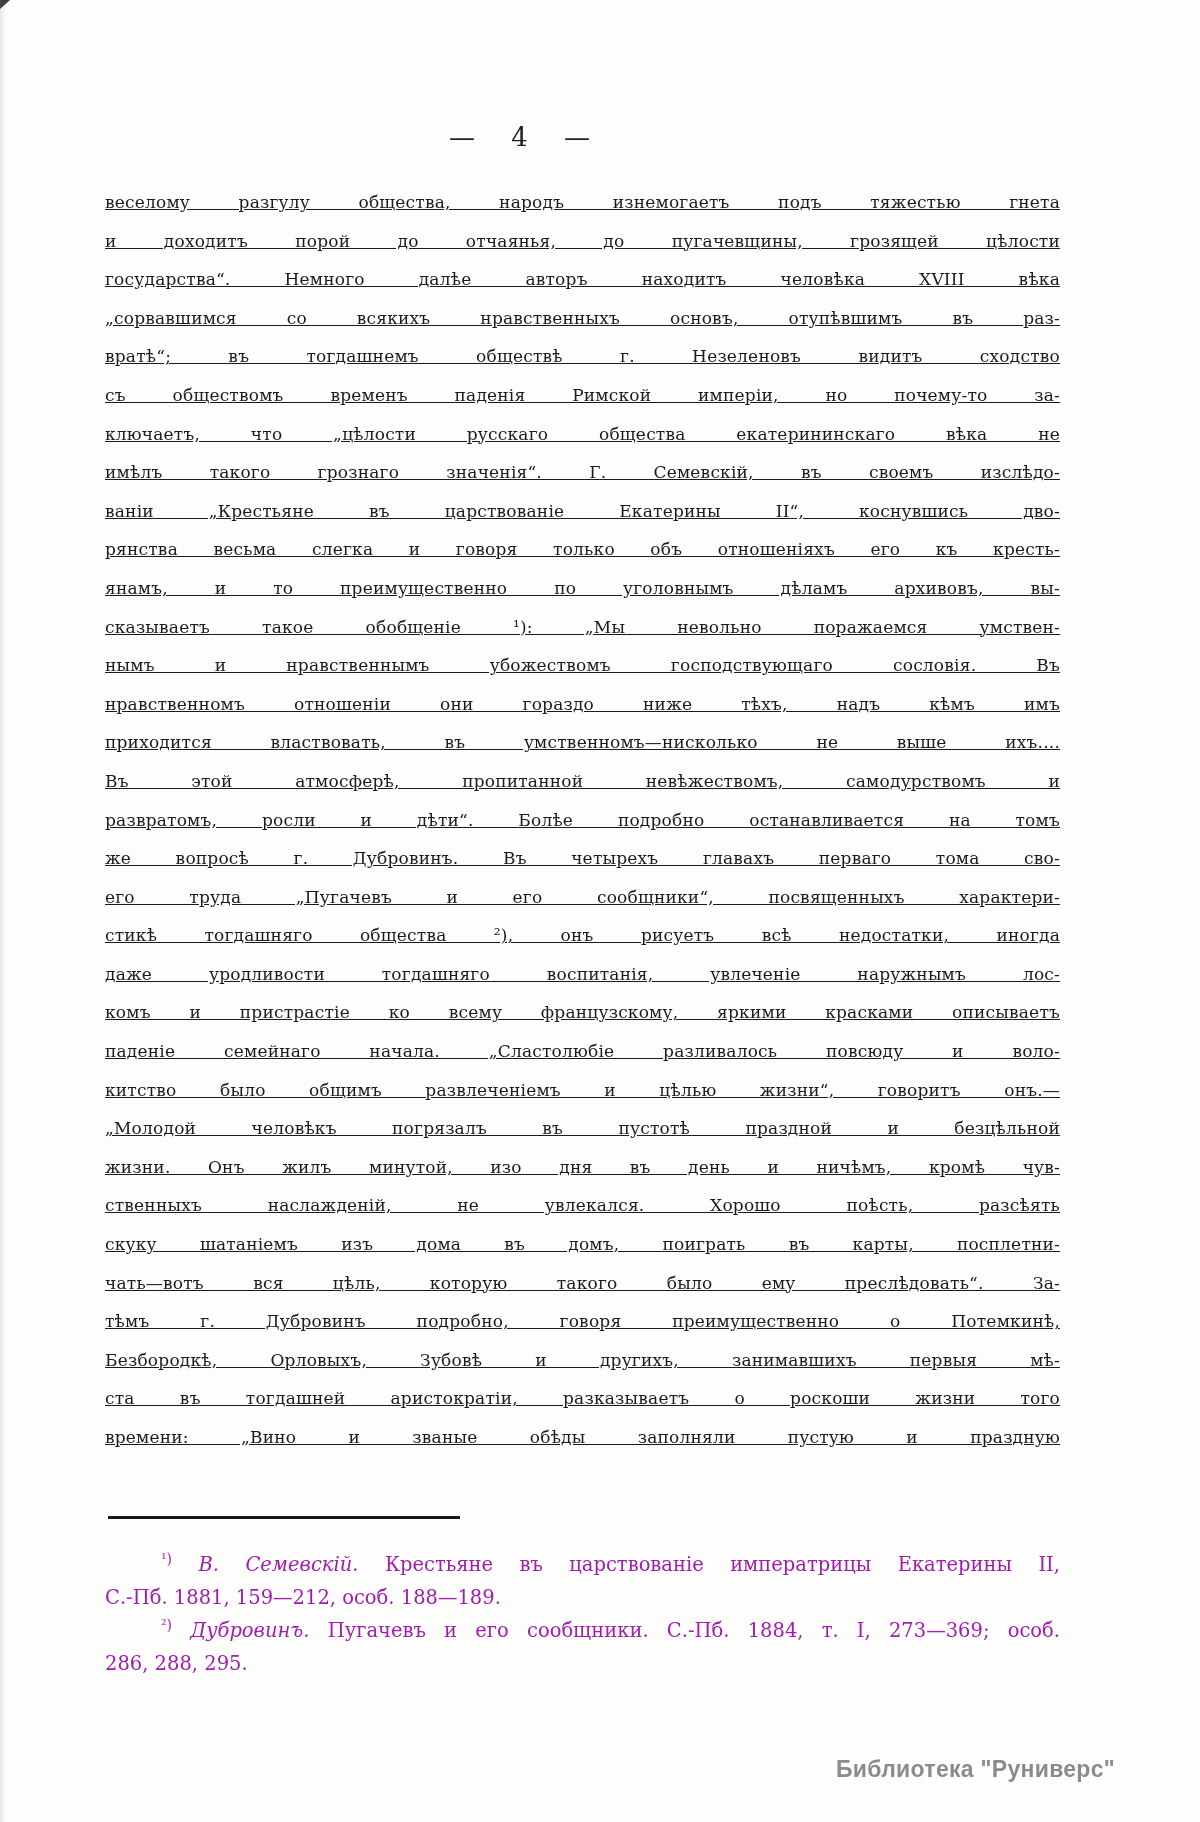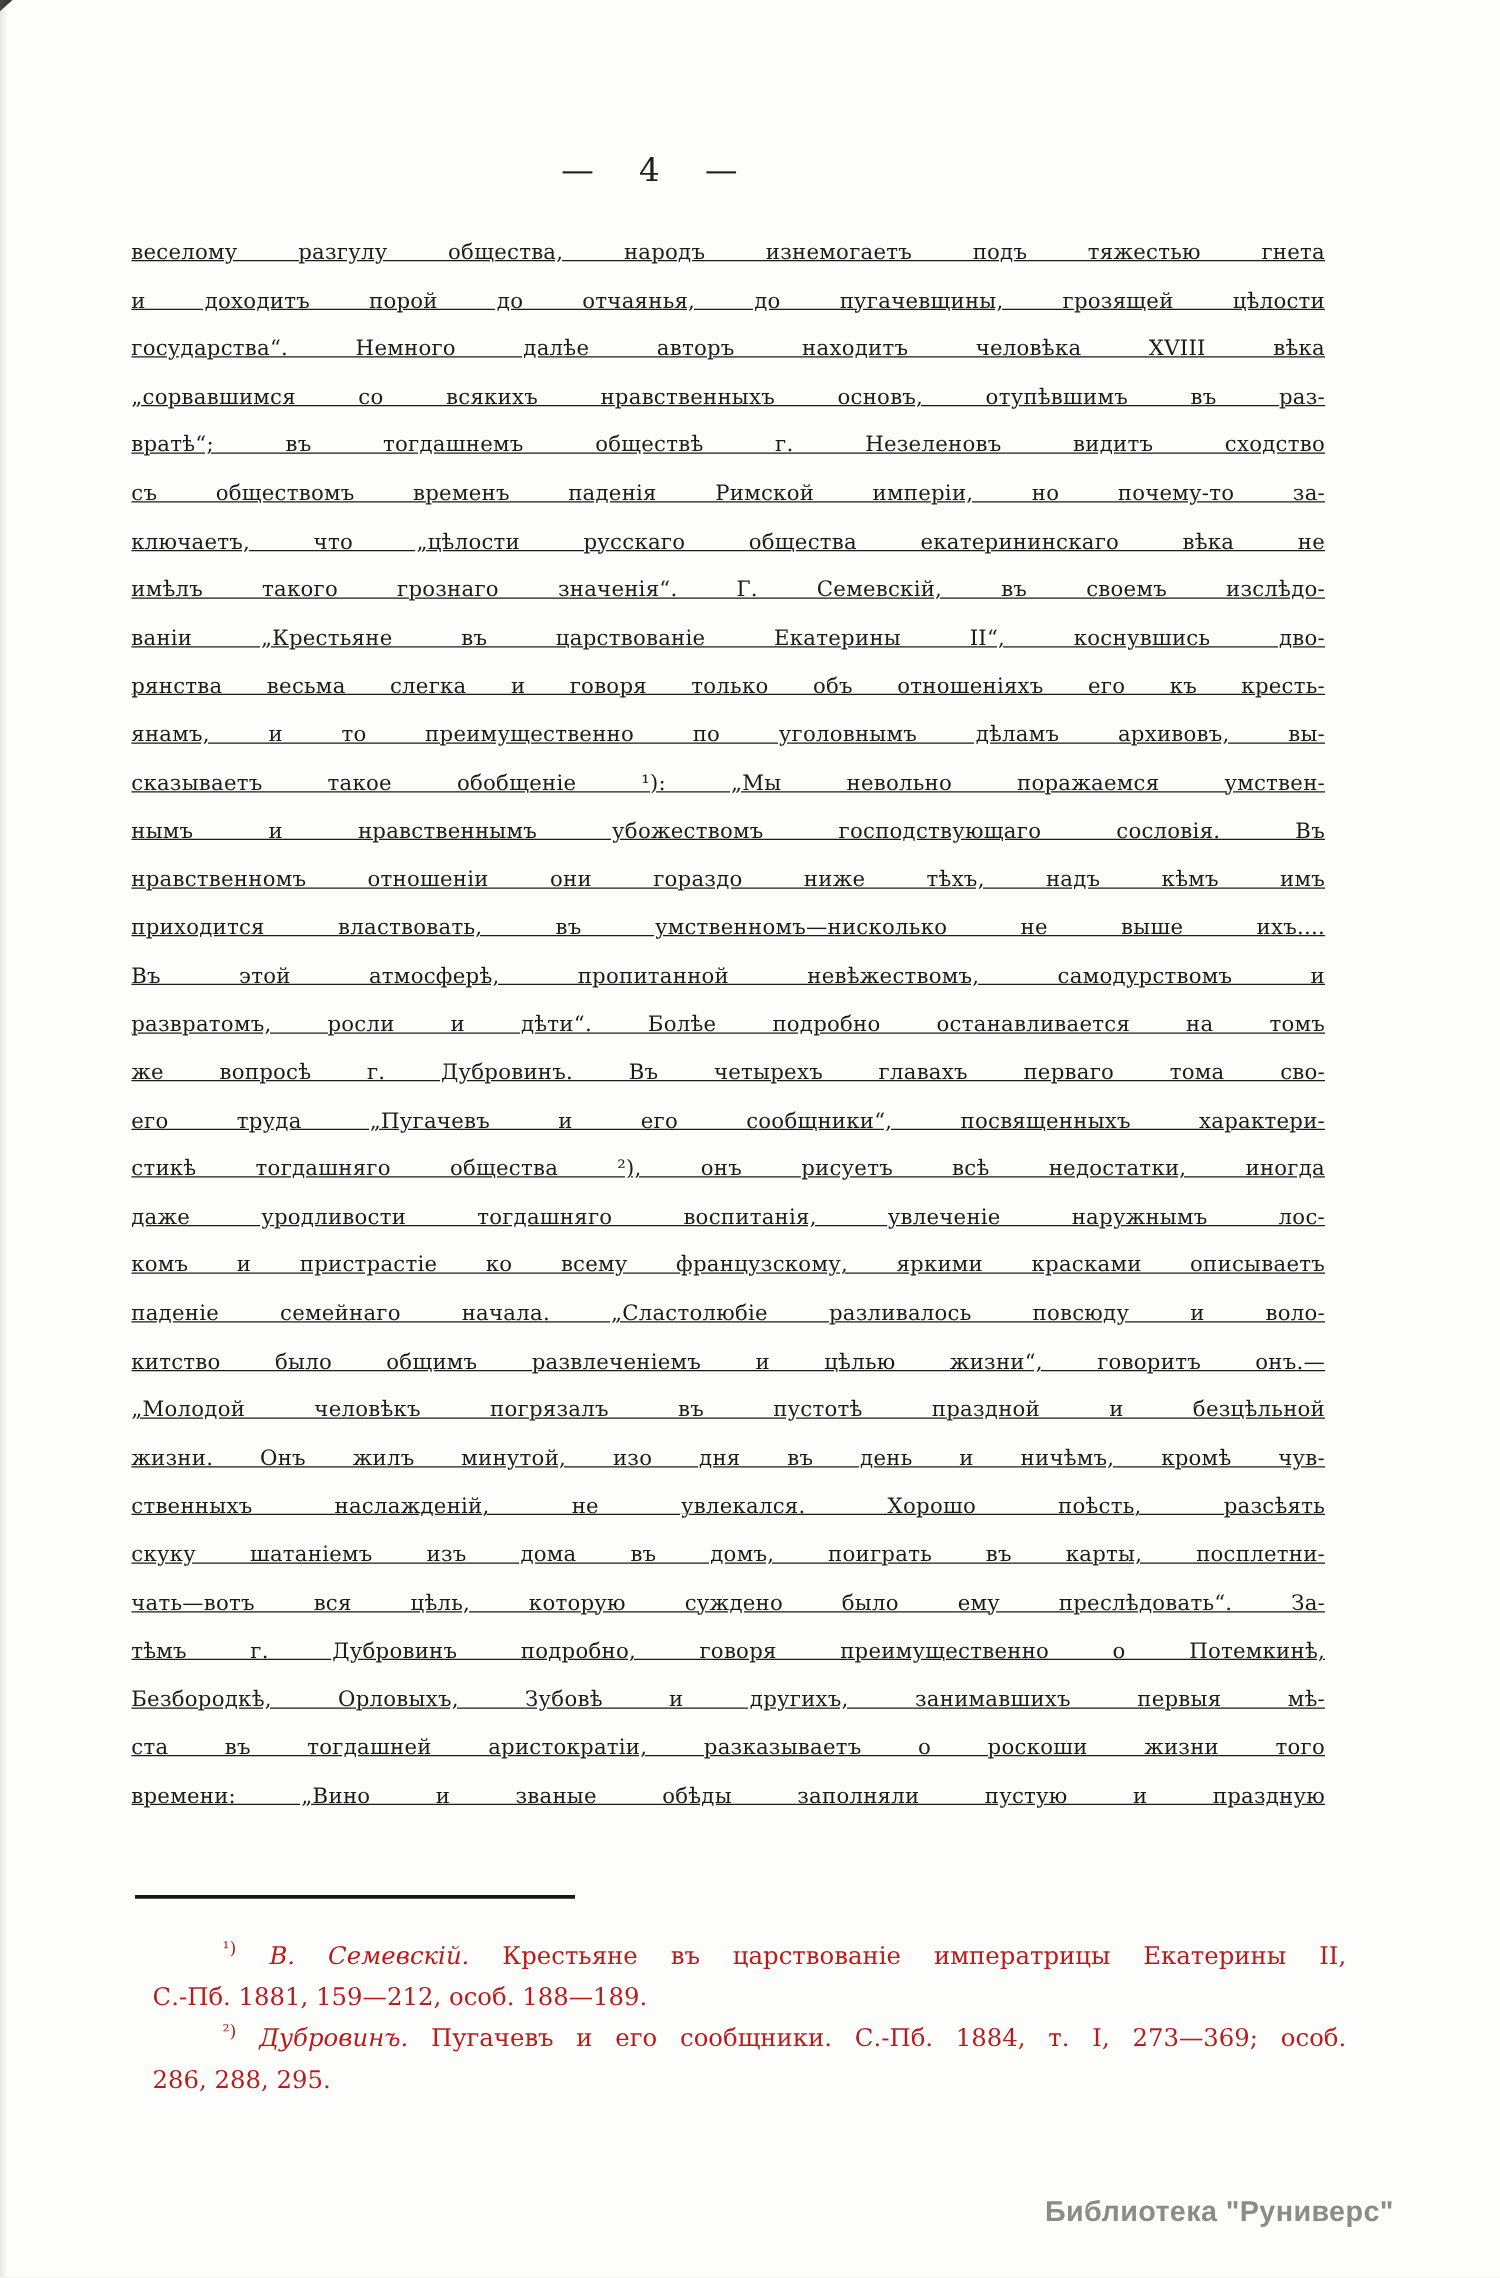--- a/index.html
+++ b/index.html
@@ -54,23 +54,23 @@
 
   .footnote-rule {
     position: absolute;
     left: 108px; top: 1516px;
     width: 352px; height: 3px;
     background: #181816;
   }
 
   .footnotes {
     position: absolute;
-    left: 122px; top: 1548px; width: 955px;
+    left: 105px; top: 1548px; width: 955px;
     font-size: 19.5px;
-    color: #b91c1c;
+    color: #a21caf;
   }
   .fn-line {
     line-height: 33px;
     text-align: justify;
     text-align-last: justify;
     overflow: hidden;
   }
   .fn-line.first { text-indent: 56px; }
   .fn-line.cont { text-align-last: left; }
   .fn-marker { vertical-align: super; font-size: 0.72em; line-height: 0; }
@@ -117,21 +117,21 @@
     <div class="line">его труда „Пугачевъ и его сообщники“, посвященныхъ характери-</div>
     <div class="line">стикѣ тогдашняго общества ²), онъ рисуетъ всѣ недостатки, иногда</div>
     <div class="line">даже уродливости тогдашняго воспитанія, увлеченіе наружнымъ лос-</div>
     <div class="line">комъ и пристрастіе ко всему французскому, яркими красками описываетъ</div>
     <div class="line">паденіе семейнаго начала. „Сластолюбіе разливалось повсюду и воло-</div>
     <div class="line">китство было общимъ развлеченіемъ и цѣлью жизни“, говоритъ онъ.—</div>
     <div class="line">„Молодой человѣкъ погрязалъ въ пустотѣ праздной и безцѣльной</div>
     <div class="line">жизни. Онъ жилъ минутой, изо дня въ день и ничѣмъ, кромѣ чув-</div>
     <div class="line">ственныхъ наслажденій, не увлекался. Хорошо поѣсть, разсѣять</div>
     <div class="line">скуку шатаніемъ изъ дома въ домъ, поиграть въ карты, посплетни-</div>
-    <div class="line">чать—вотъ вся цѣль, которую суждено было ему преслѣдовать“. За-</div>
+    <div class="line">чать—вотъ вся цѣль, которую такого было ему преслѣдовать“. За-</div>
     <div class="line">тѣмъ г. Дубровинъ подробно, говоря преимущественно о Потемкинѣ,</div>
     <div class="line">Безбородкѣ, Орловыхъ, Зубовѣ и другихъ, занимавшихъ первыя мѣ-</div>
     <div class="line">ста въ тогдашней аристократіи, разказываетъ о роскоши жизни того</div>
     <div class="line">времени: „Вино и званые обѣды заполняли пустую и праздную</div>
   </div>
 
   <div class="footnote-rule"></div>
 
   <div class="footnotes">
     <div class="fn-line first"><span class="fn-marker">¹)</span> <span class="fn-author">В. Семевскій.</span> <span>Крестьяне въ царствованіе императрицы Екатерины II,</span></div>

